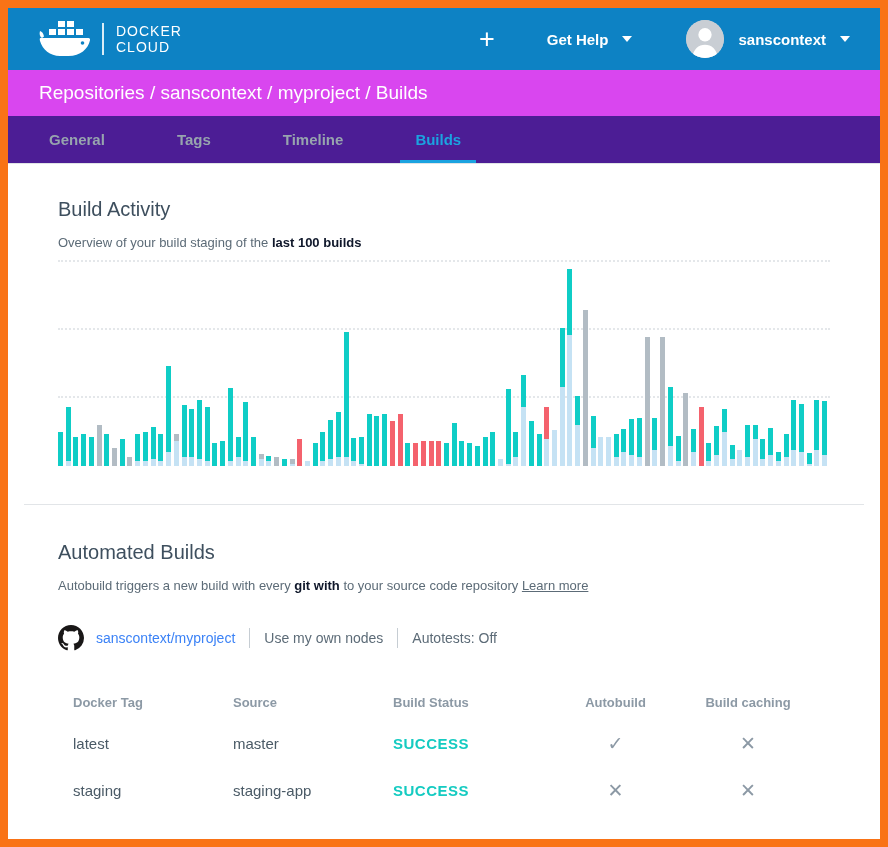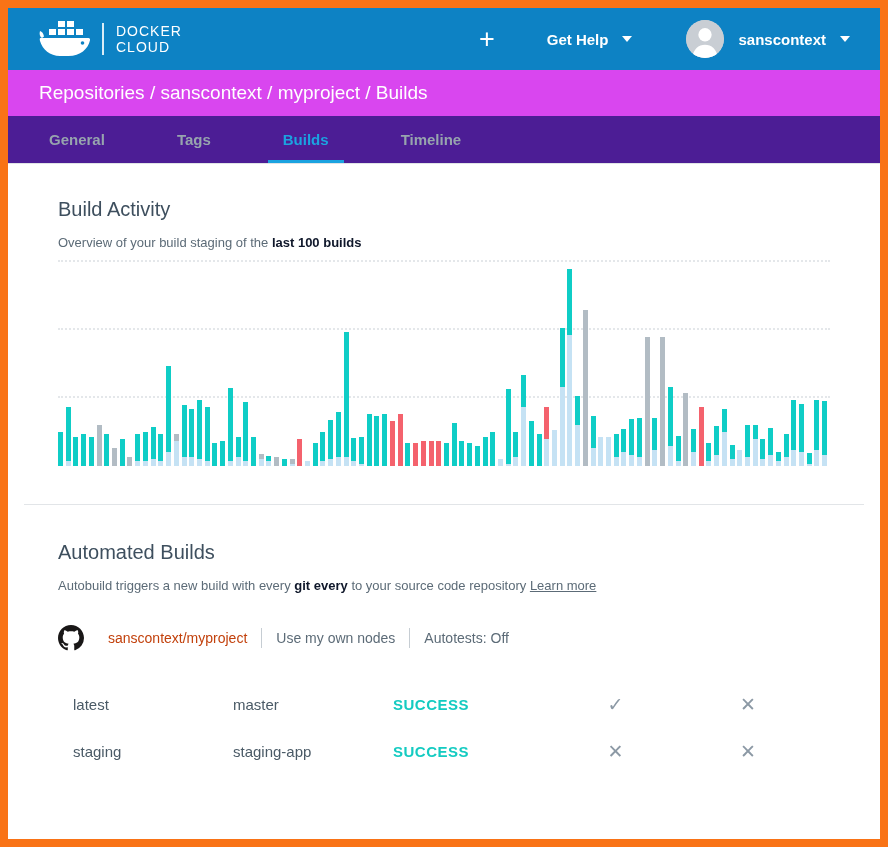--- a/index.html
+++ b/index.html
@@ -48,21 +48,21 @@
   .gridline { position:absolute; left:0; right:0; border-top:2px dotted #e4e7ea; height:0; }
   .bars { position:absolute; left:0; right:2px; bottom:0; top:0; display:flex; align-items:flex-end; justify-content:space-between; }
   .bar { width:5px; display:flex; flex-direction:column; justify-content:flex-end; }
   .bar div { width:100%; }
 
   .divider-wide { border-top:1px solid #e2e5e8; margin:38px 16px 0; }
 
   
   .automated { padding-top:36px; }
   .repo-row { display:flex; align-items:center; margin-top:32px; font-size:14px; color:#5c6b77; }
-  .repo-name { font-size:14px; color:#c2410c; margin-left:24px; }
+  .repo-name { font-size:14px; color:#3b82f6; margin-left:12px; }
   .pipe { width:1px; height:20px; background:#c6cdd3; margin:0 14px; }
 
   
   .table { margin:30px 0 0 15px; }
   .trow { display:grid; grid-template-columns:160px 160px 165px 115px 150px; align-items:center; }
   .trow.head { padding:14px 0 10px; }
   .th { font-size:13px; font-weight:700; color:#8c99a5; }
   .trow.body { padding:12px 0; }
   .td { font-size:15px; color:#4a5a66; }
   .status-link { font-size:15px; font-weight:700; letter-spacing:.5px; color:#14cbc1; cursor:pointer; }
@@ -115,22 +115,22 @@
     </div>
   </div>
 
   <div class="breadcrumb-bar">
     <div class="breadcrumb">Repositories / sanscontext / myproject / Builds</div>
   </div>
 
   <div class="tabs" id="tab-bar">
       <div class="tab">General</div>
       <div class="tab">Tags</div>
+      <div class="tab">Timeline</div>
       <div class="tab active">Builds</div>
-      <div class="tab">Timeline</div>
     </div>
 
   <div class="content build-activity">
     <h2 class="section-title">Build Activity</h2>
     <p class="subtitle"><span>Overview of your build staging of the </span><b>last 100 builds</b></p>
 
 
     <div class="chart">
       <div class="plot">
         <div class="gridline" style="bottom:204px"></div>
@@ -493,34 +493,41 @@
             </div>
           </div>
       </div>
     </div>
   </div>
 
   <div class="divider-wide"></div>
 
   <div class="content automated">
     <h2 class="section-title">Automated Builds</h2>
-    <p class="subtitle"><span>Autobuild triggers a new build with every </span><b>git every</b><span> to your source code repository </span><a>Learn more</a></p>
+    <p class="subtitle"><span>Autobuild triggers a new build with every </span><b>git with</b><span> to your source code repository </span><a>Learn more</a></p>
 
     <div class="repo-row">
       <svg width="26" height="26" viewBox="0 0 16 16" fill="#191717">
         <path d="M8 0C3.58 0 0 3.58 0 8c0 3.54 2.29 6.53 5.47 7.59.4.07.55-.17.55-.38 0-.19-.01-.82-.01-1.49-2.01.37-2.53-.49-2.69-.94-.09-.23-.48-.94-.82-1.13-.28-.15-.68-.52-.01-.53.63-.01 1.08.58 1.23.82.72 1.21 1.87.87 2.33.66.07-.52.28-.87.51-1.07-1.78-.2-3.64-.89-3.64-3.95 0-.87.31-1.59.82-2.15-.08-.2-.36-1.02.08-2.12 0 0 .67-.21 2.2.82.64-.18 1.32-.27 2-.27s1.36.09 2 .27c1.53-1.04 2.2-.82 2.2-.82.44 1.1.16 1.92.08 2.12.51.56.82 1.27.82 2.15 0 3.07-1.87 3.75-3.65 3.95.29.25.54.73.54 1.48 0 1.07-.01 1.93-.01 2.2 0 .21.15.46.55.38A8.01 8.01 0 0 0 16 8c0-4.42-3.58-8-8-8z"></path>
       </svg>
       <span class="repo-name">sanscontext/myproject</span>
       <span class="pipe"></span>
       <span>Use my own nodes</span>
       <span class="pipe"></span>
       <span>Autotests: Off</span>
     </div>
 
     <div class="table">
+      <div class="trow head">
+        <div class="th">Docker Tag</div>
+        <div class="th">Source</div>
+        <div class="th">Build Status</div>
+        <div class="th col-center">Autobuild</div>
+        <div class="th col-center">Build caching</div>
+      </div>
       <div id="table-body">
           <div class="trow body">
             <div class="td">latest</div>
             <div class="td">master</div>
             <div class="status-link">SUCCESS</div>
             <div>
               <div class="glyph">✓</div>
             </div>
             <div>
               <div class="glyph">✕</div>

